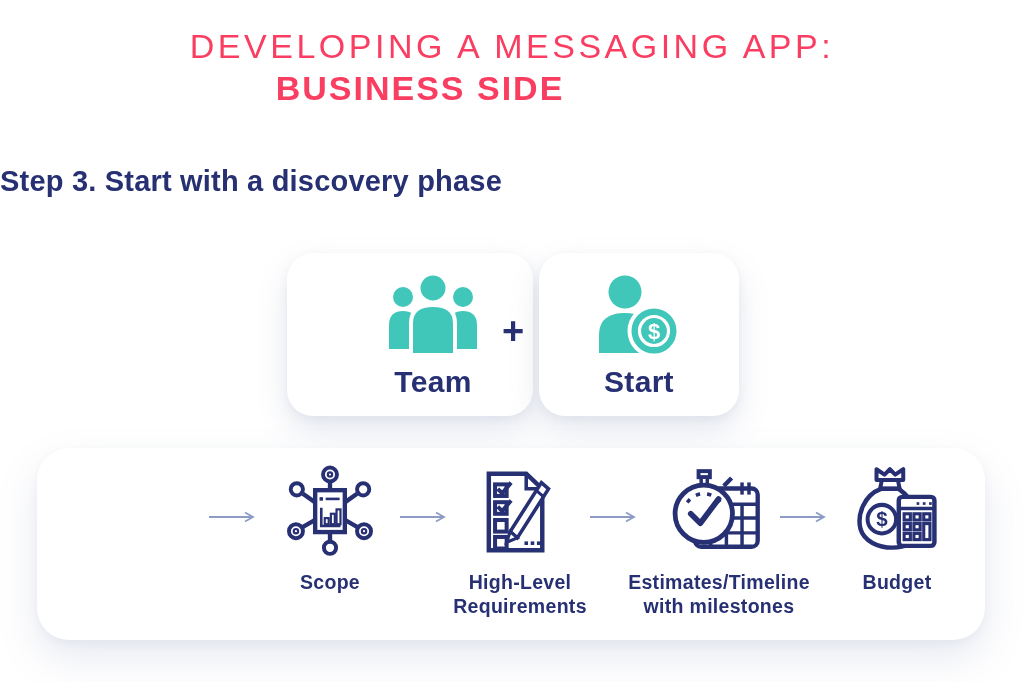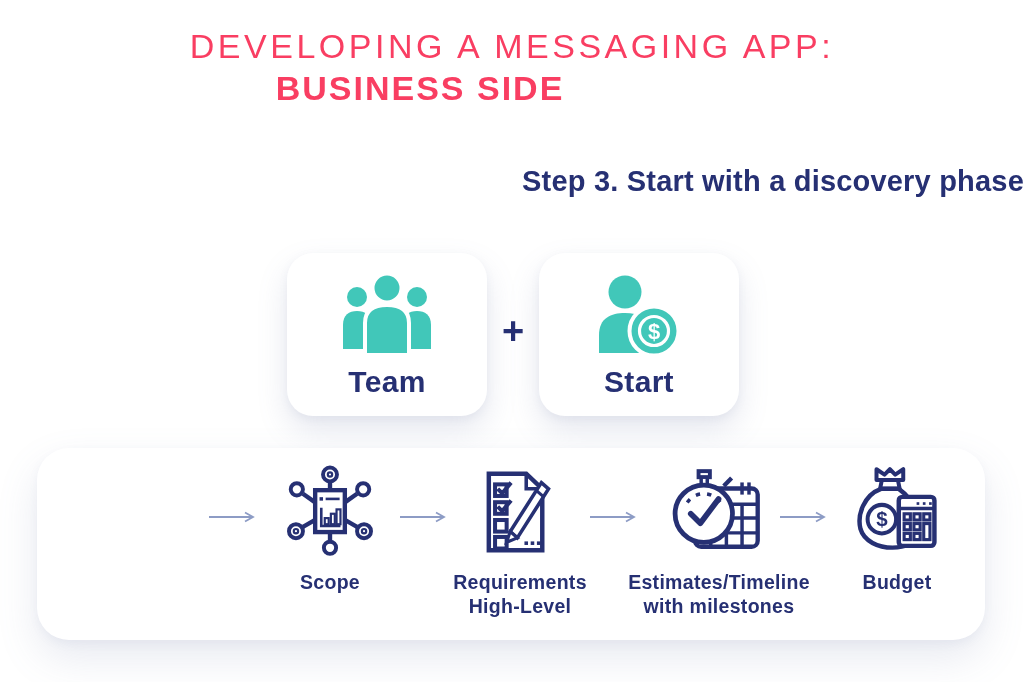--- a/index.html
+++ b/index.html
@@ -12,30 +12,30 @@
   
   .title1{
     position:absolute;top:26px;left:0;width:1024px;text-align:center;
     color:#F93E62;font-size:34px;font-weight:500;letter-spacing:3.5px;line-height:40px;
   }
   .title2{
     position:absolute;top:68px;left:0;width:840px;text-align:center;
     color:#F93E62;font-size:34px;font-weight:700;letter-spacing:2px;line-height:40px;
   }
   .subtitle{
-    position:absolute;top:165px;left:0;width:1024px;text-align:right;
+    position:absolute;top:165px;left:0;width:1024px;text-align:left;
     color:#263073;font-size:29px;font-weight:700;letter-spacing:.2px;
   }
   
   .card{
     position:absolute;top:253px;width:200px;height:163px;background:#ffffff;
     border-radius:26px;box-shadow:0 14px 30px rgba(110,124,165,.18),0 3px 8px rgba(110,124,165,.08);
     display:flex;flex-direction:column;align-items:center;justify-content:flex-start;
   }
-  .card.team{left:287px;}
+  .card.team{left:287px;padding-left:46px;}
   .card.client{left:539px;}
   .card .icon-wrap{margin-top:18px;height:92px;display:flex;align-items:center;}
   .card-label{color:#263073;font-size:30px;font-weight:700;letter-spacing:.3px;margin-top:2px;}
   .plus{
     position:absolute;left:487px;top:310px;width:52px;text-align:center;
     color:#263073;font-size:38px;font-weight:700;
   }
   
   .panel{
     position:absolute;left:37px;top:448px;width:948px;height:192px;background:#ffffff;
@@ -166,22 +166,22 @@
           <rect x="60" y="88" width="4" height="4" fill="#263073"></rect>
           <rect x="67" y="88" width="4" height="4" fill="#263073"></rect>
           <rect x="74" y="88" width="4" height="4" fill="#263073"></rect>
           <polygon points="79,22 87,29 52,84 44,77" fill="#ffffff" stroke="#263073" stroke-width="4"></polygon>
           <polygon points="44,77 52,84 40,89" fill="#ffffff" stroke="#263073" stroke-width="3.5"></polygon>
           <polygon points="40,89 43.5,87.5 42,85.5" fill="#263073"></polygon>
           <line x1="73.5" y1="31" x2="81" y2="37.5" stroke="#263073" stroke-width="3.5"></line>
         </svg>
       </div>
       <div class="step-label">
+        <span>High-Level</span>
         <span>Requirements</span>
-        <span>High-Level</span>
       </div>
     </div>
 
     <div class="arrow a3">
       <svg width="52" height="14" viewBox="0 0 52 14">
         <line x1="1" y1="7" x2="44" y2="7" stroke="#8D9CC5" stroke-width="1.8"></line>
         <path d="M37,2.5 L45,7 L37,11.5" fill="none" stroke="#8D9CC5" stroke-width="1.8"></path>
       </svg>
     </div>
 

